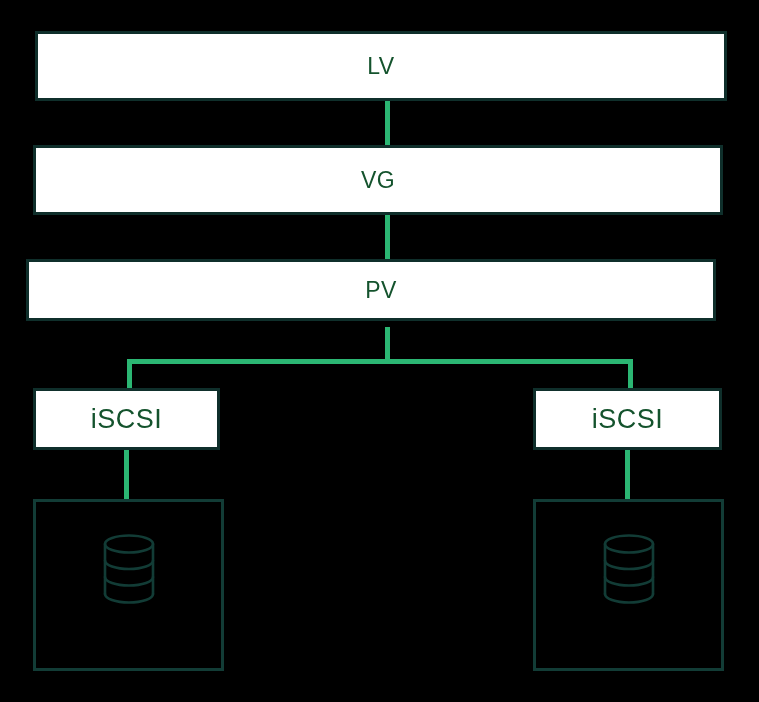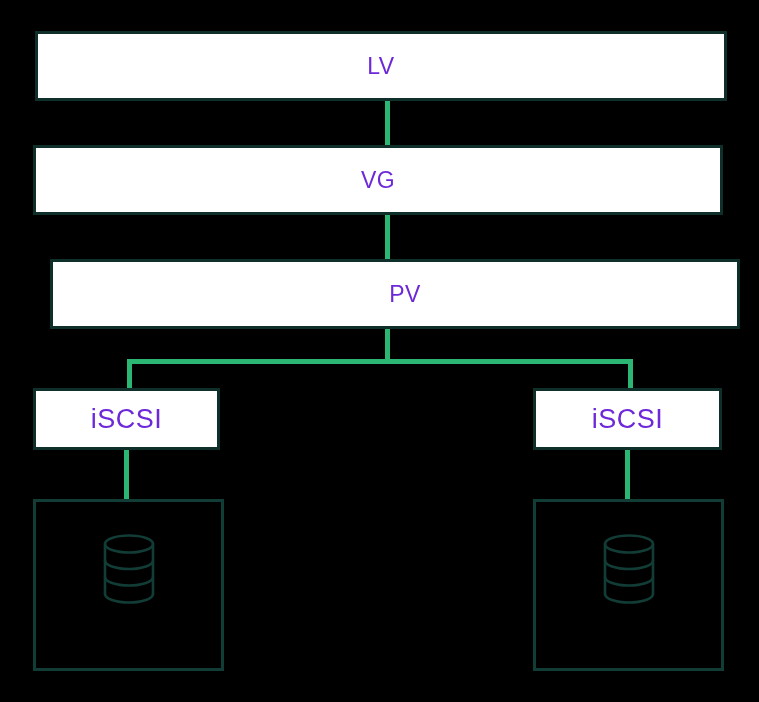--- a/index.html
+++ b/index.html
@@ -24,33 +24,33 @@
     position: absolute;
     background: #ffffff;
     border: 3px solid #0f2f2b;
     box-sizing: border-box;
     display: flex;
     align-items: center;
     justify-content: center;
     z-index: 3;
   }
   .node-label {
-    color: #6d28d9;
+    color: #14532d;
     font-family: "Liberation Sans", sans-serif;
     font-weight: 400;
     letter-spacing: 0.5px;
     white-space: nowrap;
   }
   .node-box.tier .node-label { font-size: 23px; }
   .node-box.proto .node-label { font-size: 27px; }
 
   
   #box-lv  { left: 35px;  top: 31px;  width: 692px; height: 70px; }
   #box-vg  { left: 33px;  top: 145px; width: 690px; height: 70px; }
-  #box-pv  { left: 50px;  top: 259px; width: 690px; height: 70px; padding-left: 20px; }
+  #box-pv  { left: 26px;  top: 259px; width: 690px; height: 62px; padding-left: 20px; }
 
   
   #box-iscsi-left  { left: 33px;  top: 388px; width: 187px; height: 62px; }
   #box-iscsi-right { left: 533px; top: 388px; width: 189px; height: 62px; }
 
   
   .storage-box {
     position: absolute;
     background: #000000;
     border: 3px solid #123c36;

